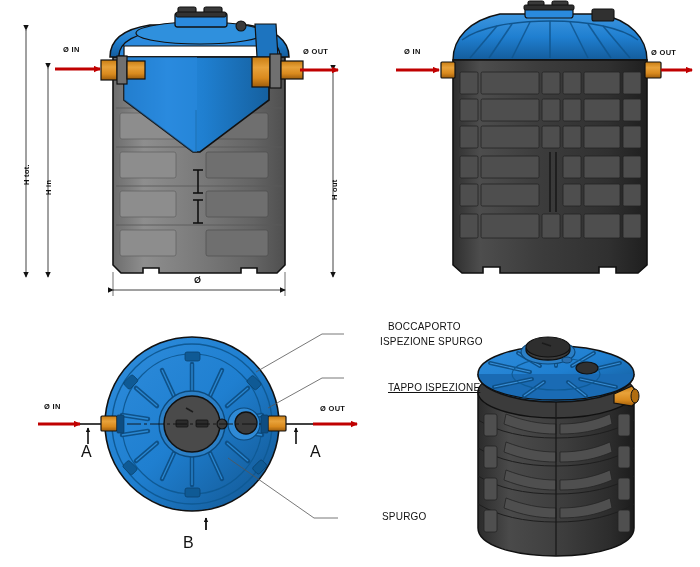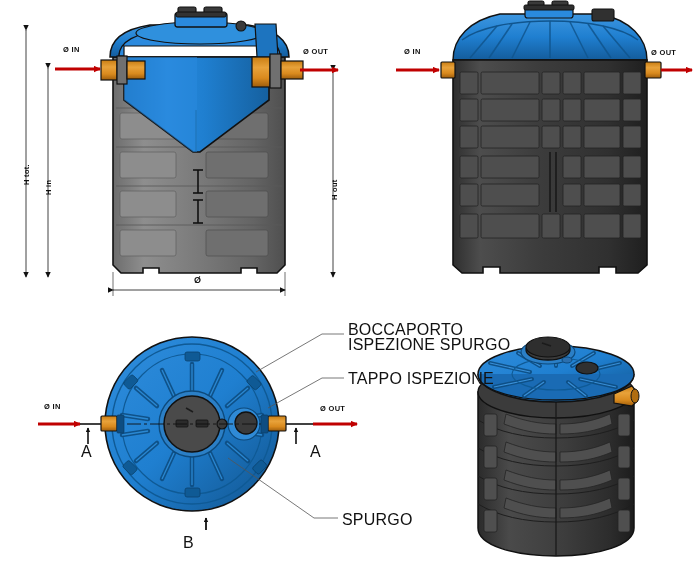--- a/index.html
+++ b/index.html
@@ -1,21 +1,21 @@
 <!DOCTYPE html>
 <html><head>
 <meta charset="utf-8">
 <style>
   html,body{margin:0;padding:0;background:#ffffff;}
   body{width:700px;height:567px;position:relative;overflow:hidden;
        font-family:"Liberation Sans",sans-serif;color:#000;}
   .stage{position:absolute;left:0;top:0;width:700px;height:567px;}
   .lbl{position:absolute;white-space:nowrap;color:#111;}
   .lbl.sm{font-size:7.5px;letter-spacing:.3px;font-weight:600;}
-  .lbl.md{font-size:16px;letter-spacing:.2px;}
+  .lbl.md{font-size:10px;letter-spacing:.2px;margin-left:40px;}
   .lbl.big{font-size:16px;font-weight:500;}
   .lbl.dim{font-size:9px;font-weight:600;}
   .vert{transform-origin:0 0;}
   svg{position:absolute;left:0;top:0;overflow:visible;}
   .nosel{user-select:none;}
 </style>
 </head>
 <body>
 
 <div class="stage">
@@ -426,17 +426,17 @@
   <div class="lbl sm nosel" style="left:404px;top:47px;">Ø IN</div>
   <div class="lbl sm nosel" style="left:651px;top:48px;">Ø OUT</div>
 
   <div class="lbl sm nosel" style="left:44px;top:402px;">Ø IN</div>
   <div class="lbl sm nosel" style="left:320px;top:404px;">Ø OUT</div>
   <div class="lbl big nosel" style="left:81px;top:443px;">A</div>
   <div class="lbl big nosel" style="left:310px;top:443px;">A</div>
   <div class="lbl big nosel" style="left:183px;top:534px;">B</div>
 
   <div class="lbl md nosel" style="left:348px;top:321px;">BOCCAPORTO</div>
-  <div class="lbl md nosel" style="left:348px;top:336px;">ISPEZIONE SPURGO</div>
-  <div class="lbl md nosel" style="left:348px;top:370px;">TAPPO ISPEZIONE</div>
+  <div class="lbl md nosel" style="left:340px;top:336px;">ISPEZIONE SPURGO</div>
+  <div class="lbl md nosel" style="left:348px;top:382px;text-decoration:underline;">TAPPO ISPEZIONE</div>
   <div class="lbl md nosel" style="left:342px;top:511px;">SPURGO</div>
 
 </div>
 
 </body></html>

